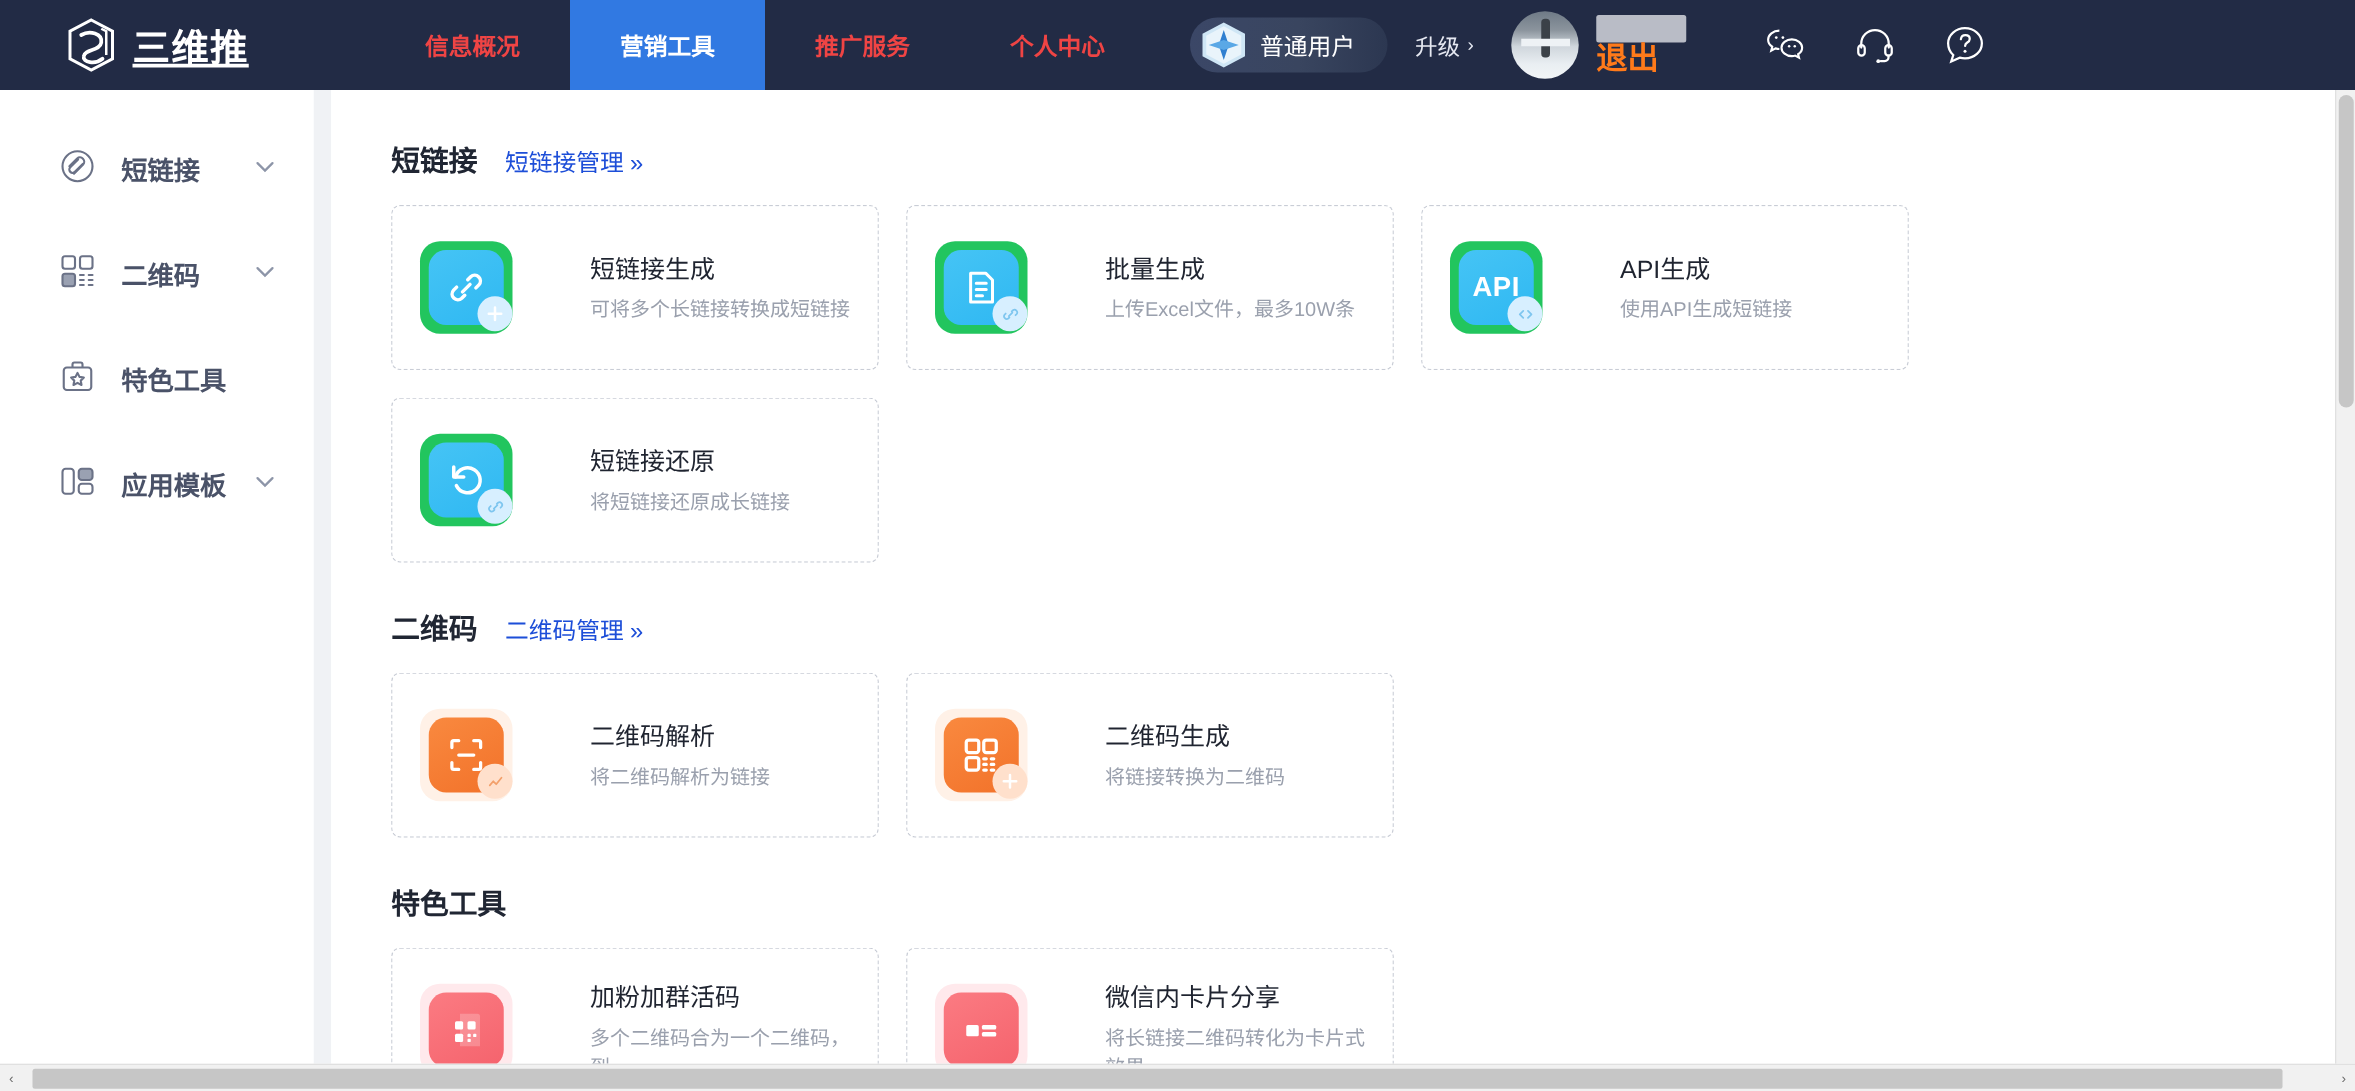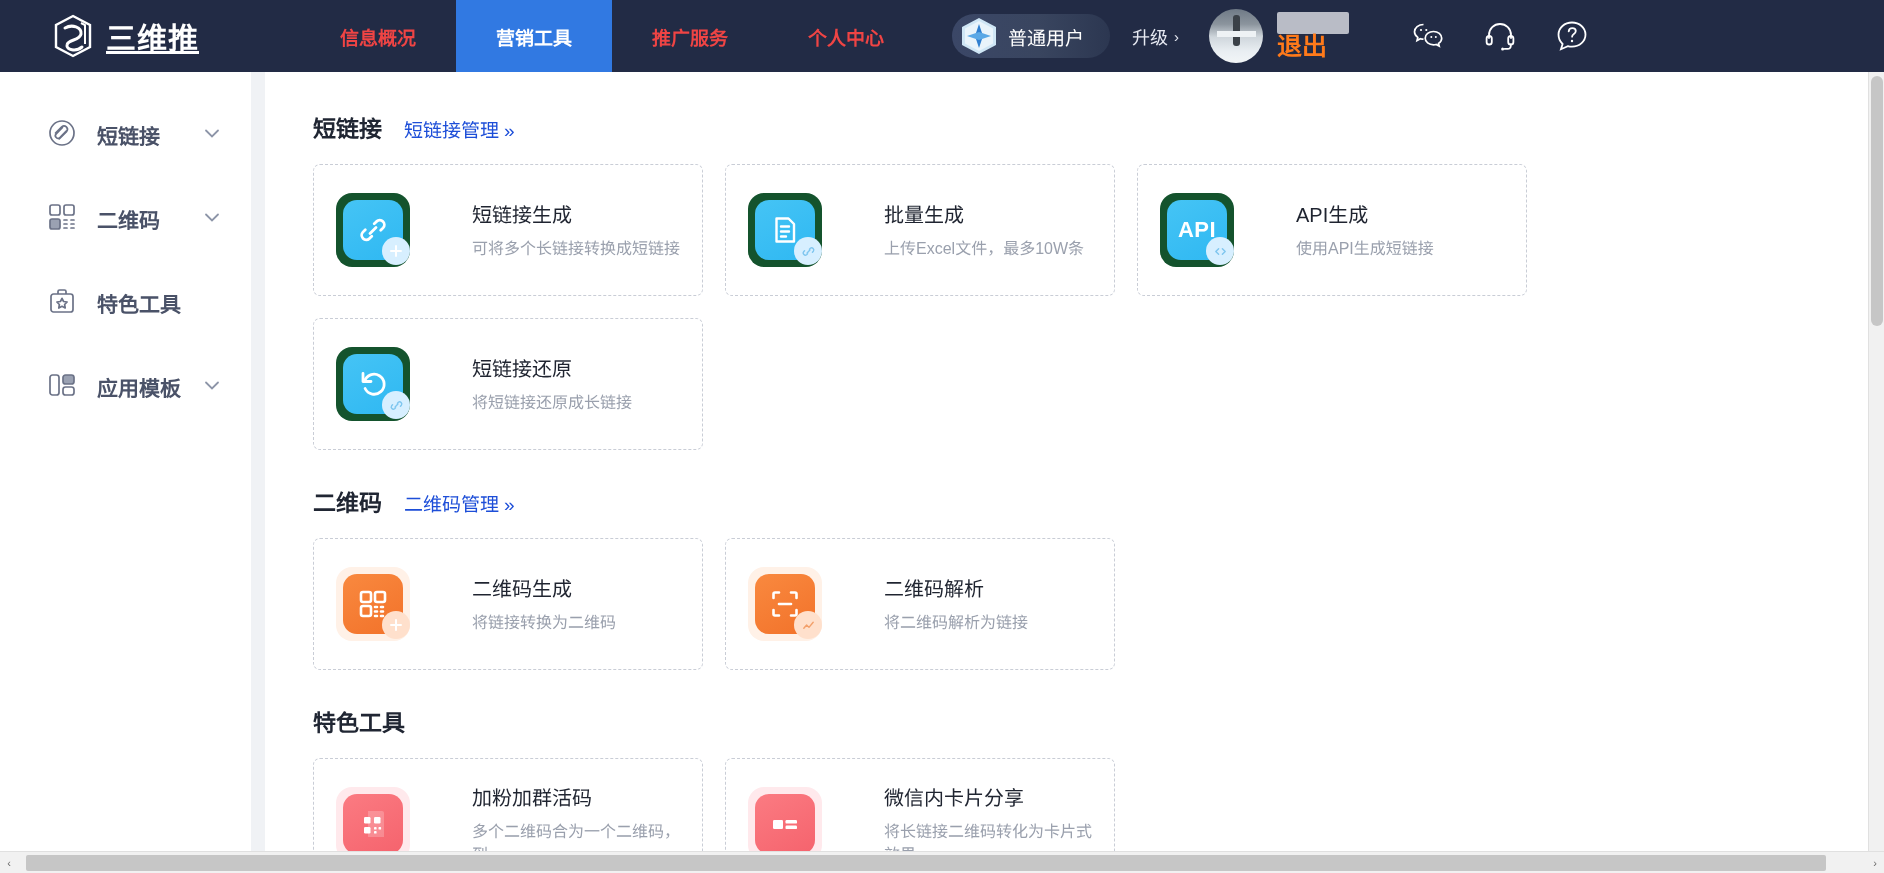--- a/index.html
+++ b/index.html
@@ -145,21 +145,21 @@
   .badge {
     position: absolute; right: 0px; bottom: 2px;
     width: 28px; height: 28px; border-radius: 50%;
     display: flex; align-items: center; justify-content: center;
   }
   .card-texts { min-width: 0; margin-left: 44px; }
   .card-title { font-size: 20px; color: #1f2430; margin-bottom: 9px; white-space: nowrap; }
   .card-desc { font-size: 16px; color: #9aa0ad; line-height: 1.45; max-width: 250px; }
 
   
-  .hue-blue  .card-icon-wrap { background: #14532d; }
+  .hue-blue  .card-icon-wrap { background: #22c55e; }
   .hue-blue  .card-icon { background: linear-gradient(150deg,#45c4f5 0%,#2fb8f2 100%); }
   .hue-blue  .badge { background: #d7efff; }
   .hue-orange .card-icon-wrap { background: #fff1e7; }
   .hue-orange .card-icon { background: linear-gradient(150deg,#f9893f 0%,#f2722a 100%); }
   .hue-orange .badge { background: #ffe0cc; }
   .hue-red   .card-icon-wrap { background: #ffe9ec; }
   .hue-red   .card-icon { background: linear-gradient(150deg,#fb7b82 0%,#f5636d 100%); }
 
   .api-text { color:#ffffff; font-size: 22px; font-weight: 700; letter-spacing: .5px; }
 
@@ -440,59 +440,59 @@
           <span class="sec-link">
             <span>二维码管理</span>
             <span class="dchev">»</span>
           </span>
         </div>
         <div class="cards">
 
           <div class="card">
             <div class="card-icon-wrap">
               <div class="card-icon">
-                <svg width="34" height="34" viewBox="0 0 34 34" fill="none" stroke="#ffffff" stroke-width="2.6">
-                  <rect x="5" y="5" width="10" height="10" rx="2"></rect>
-                  <rect x="19" y="5" width="10" height="10" rx="2"></rect>
-                  <rect x="5" y="19" width="10" height="10" rx="2"></rect>
-                  <path d="M19 20h2M25 20h2M19 24.5h2M25 24.5h2M19 29h2M25 29h2" stroke-linecap="round"></path>
-                </svg>
-              </div>
-              <div class="badge">
-                <svg width="16" height="16" viewBox="0 0 16 16" stroke="#ffffff" stroke-width="2" stroke-linecap="round">
-                    <path d="M8 3v10M3 8h10"></path>
-                  </svg>
-              </div>
-            </div>
-            <div class="card-texts">
-              <div class="card-title">二维码生成</div>
-              <div class="card-desc">将链接转换为二维码</div>
-            </div>
-          </div>
-
-          <div class="card">
-            <div class="card-icon-wrap">
-              <div class="card-icon">
                 <svg width="34" height="34" viewBox="0 0 34 34" fill="none" stroke="#ffffff" stroke-width="2.6" stroke-linecap="round">
                   <path d="M11 5.5H7A1.5 1.5 0 0 0 5.5 7v4"></path>
                   <path d="M23 5.5h4A1.5 1.5 0 0 1 28.5 7v4"></path>
                   <path d="M11 28.5H7A1.5 1.5 0 0 1 5.5 27v-4"></path>
                   <path d="M23 28.5h4a1.5 1.5 0 0 0 1.5-1.5v-4"></path>
                   <path d="M11 17h12"></path>
                 </svg>
               </div>
               <div class="badge">
                 <svg width="15" height="15" viewBox="0 0 16 16" fill="none" stroke="#f3a06b" stroke-width="1.5" stroke-linecap="round" stroke-linejoin="round">
                   <path d="M3 11l3-3.5L8.5 10 13 4.5"></path>
                 </svg>
               </div>
             </div>
             <div class="card-texts">
               <div class="card-title">二维码解析</div>
               <div class="card-desc">将二维码解析为链接</div>
+            </div>
+          </div>
+
+          <div class="card">
+            <div class="card-icon-wrap">
+              <div class="card-icon">
+                <svg width="34" height="34" viewBox="0 0 34 34" fill="none" stroke="#ffffff" stroke-width="2.6">
+                  <rect x="5" y="5" width="10" height="10" rx="2"></rect>
+                  <rect x="19" y="5" width="10" height="10" rx="2"></rect>
+                  <rect x="5" y="19" width="10" height="10" rx="2"></rect>
+                  <path d="M19 20h2M25 20h2M19 24.5h2M25 24.5h2M19 29h2M25 29h2" stroke-linecap="round"></path>
+                </svg>
+              </div>
+              <div class="badge">
+                <svg width="16" height="16" viewBox="0 0 16 16" stroke="#ffffff" stroke-width="2" stroke-linecap="round">
+                    <path d="M8 3v10M3 8h10"></path>
+                  </svg>
+              </div>
+            </div>
+            <div class="card-texts">
+              <div class="card-title">二维码生成</div>
+              <div class="card-desc">将链接转换为二维码</div>
             </div>
           </div>
 
         </div>
       </div>
 
       <div class="section hue-red">
         <div class="sec-head">
           <span class="sec-title">特色工具</span>
         </div>

